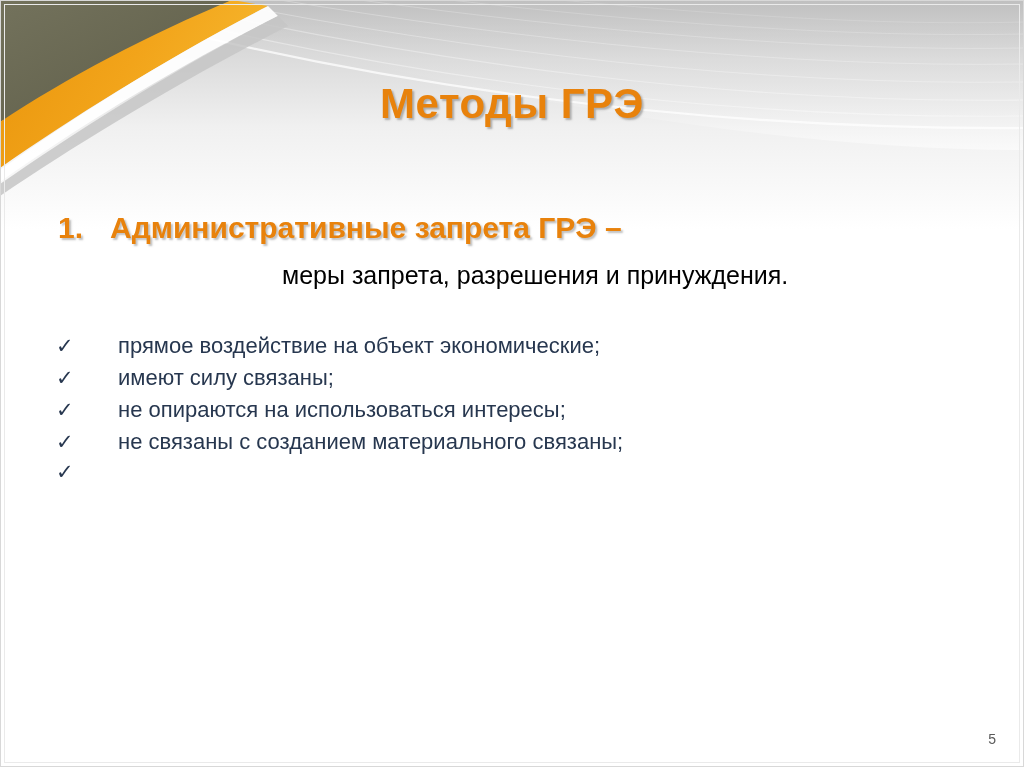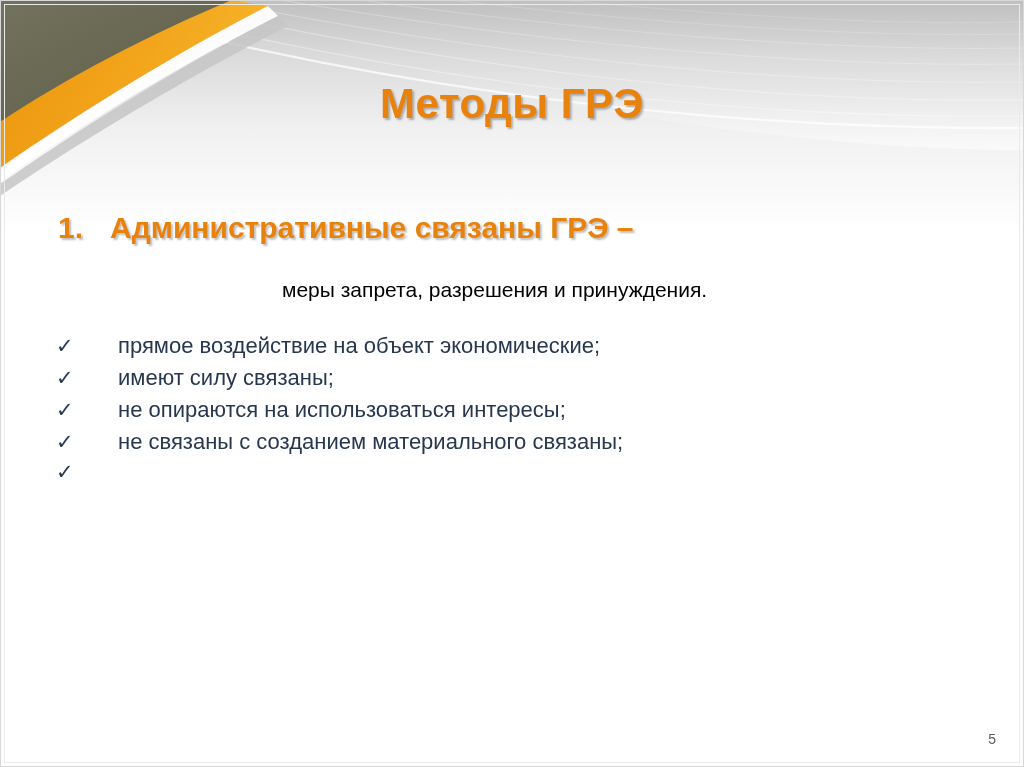--- a/index.html
+++ b/index.html
@@ -87,24 +87,23 @@
     width: 52px;
     flex: 0 0 52px;
   }
 
   
   .sub-line {
     position: absolute;
     left: 282px;
     top: 261px;
     z-index: 20;
-    font-size: 21px;
+    font-size: 25px;
     color: #000000;
     white-space: nowrap;
-    margin-top: 17px;
   }
 
   
   .check-list {
     position: absolute;
     left: 56px;
     top: 333px;
     z-index: 20;
     list-style: none;
     margin: 0;
@@ -195,21 +194,21 @@
       <path d="M 268,6 C 166,58 72,118 0,170 L 0,182 C 76,128 174,68 278,16 Z" fill="#ffffff" opacity="0.92"></path>
 
       <path d="M 278,16 C 176,68 78,130 0,184 L 0,196 C 80,142 182,80 288,26 Z" fill="#c6c6c6" opacity="0.85"></path>
     </g>
   </svg>
 
   <div class="title">Методы ГРЭ</div>
 
   <div class="num-line">
     <span class="num-marker">1.</span>
-    <span>Административные связаны ГРЭ –</span>
+    <span>Административные запрета ГРЭ –</span>
   </div>
 
   <div class="sub-line">меры запрета, разрешения и принуждения.</div>
 
   <ul class="check-list">
     <li class="check-item">
       <span class="check-mark">✓</span>
       <span>прямое воздействие на объект экономические;</span>
     </li>
     <li class="check-item">

